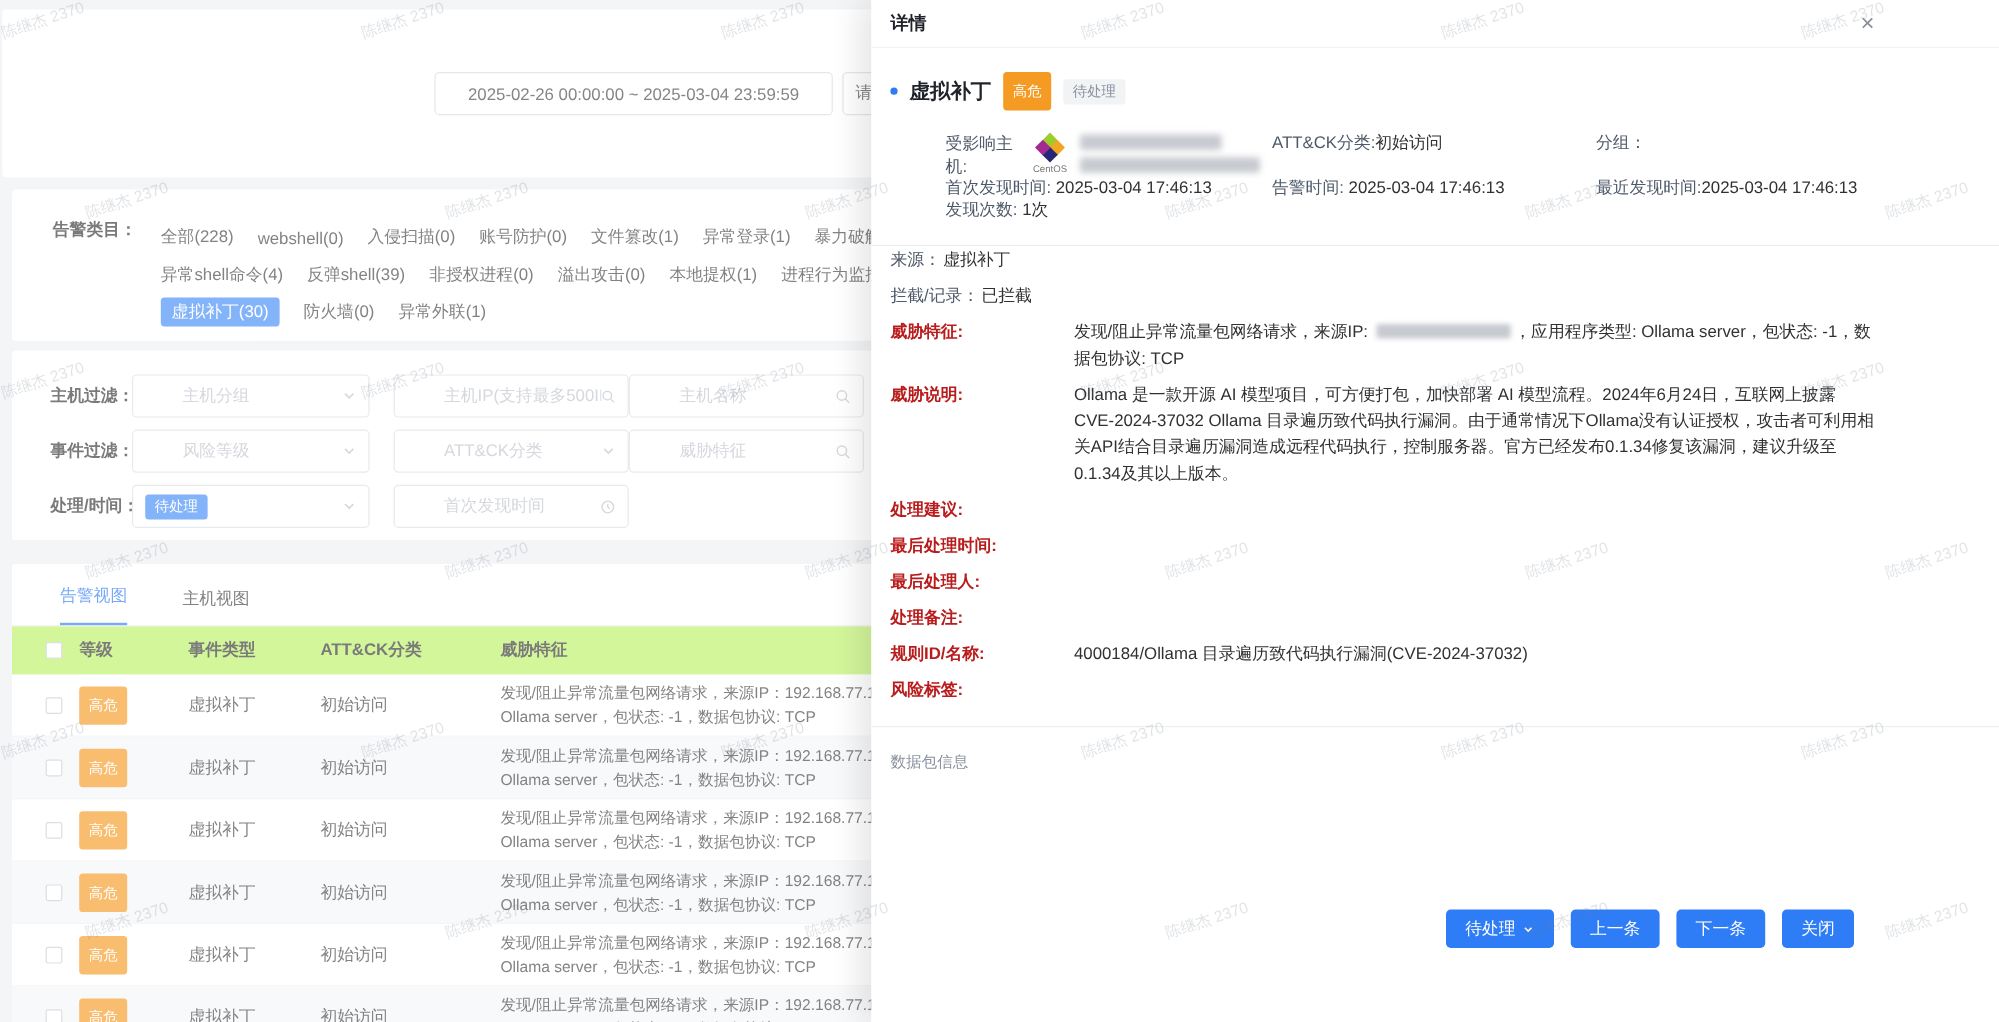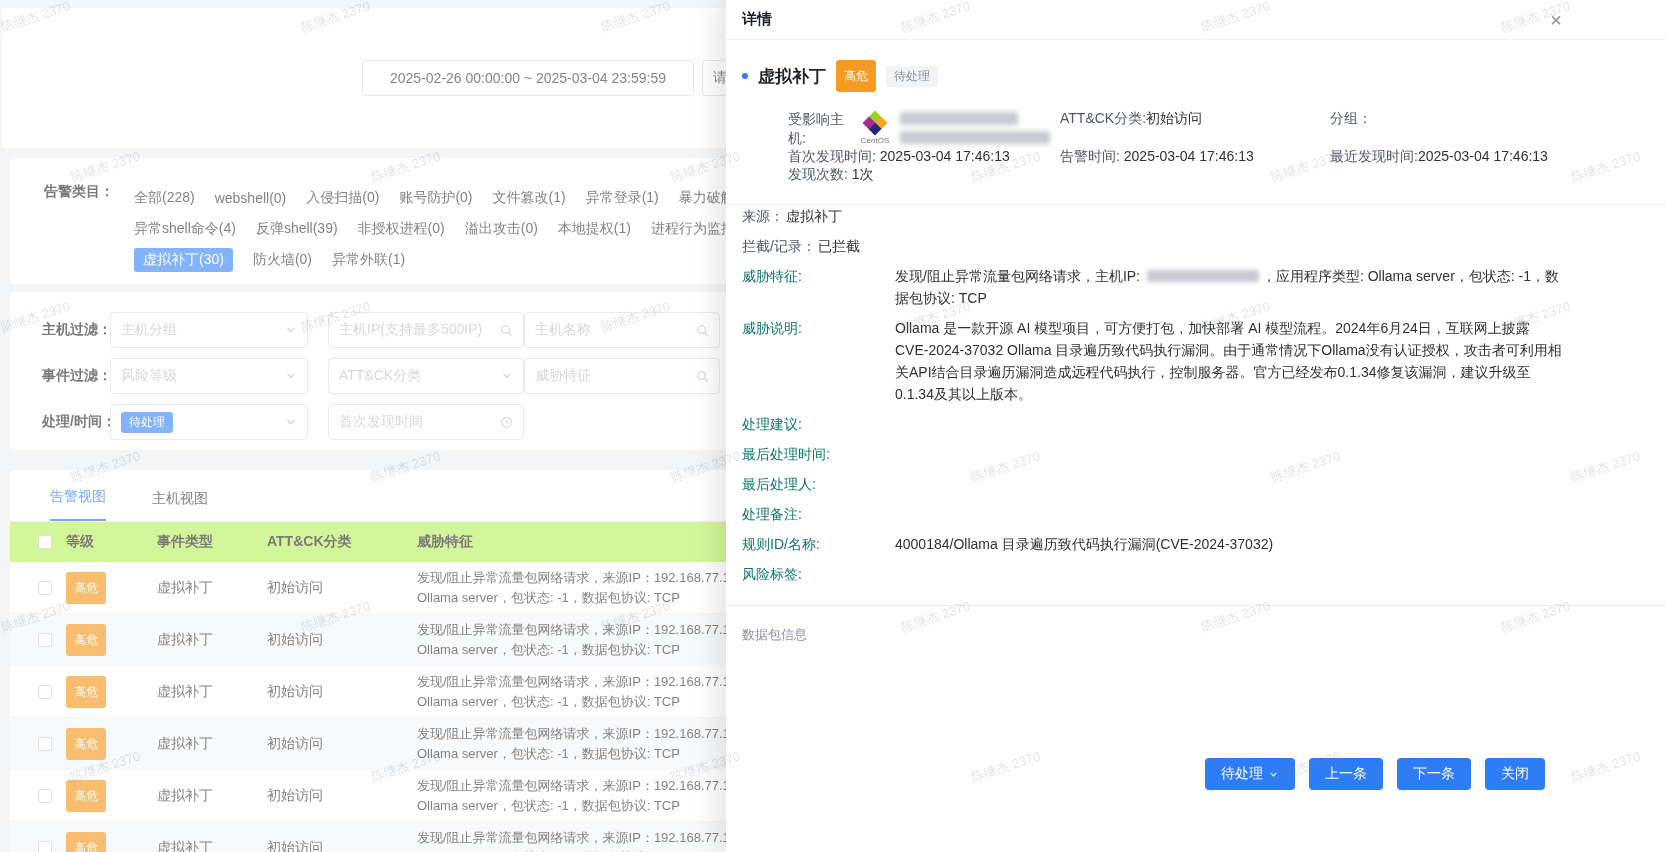--- a/index.html
+++ b/index.html
@@ -26,21 +26,21 @@
   .cat-row { display:flex; gap:20px; align-items:center; height:31px; }
   .cat-item { color:#404040; cursor:pointer; white-space:nowrap; }
   .cat-item.selected { background:#418af5; color:#fff; padding:3px 9px; border-radius:3px; }
 
   .filter-card { left:10px; top:292px; width:1390px; height:158px; }
   .frow { position:absolute; left:0; right:0; height:36px; }
   .flabel { position:absolute; left:32px; top:9px; font-weight:bold; color:#333; white-space:nowrap; }
   .fbox { position:absolute; height:36px; border:1px solid #dcdfe6; border-radius:4px; background:#fff;
     display:flex; align-items:center; justify-content:space-between; padding:0 10px; cursor:pointer; }
   .fb1 { left:100px; width:198px; } .fb2 { left:318px; width:196px; } .fb3 { left:514px; width:196px; }
-  .ph { color:#bfc3cc; white-space:nowrap; overflow:hidden; }
+  .ph { color:#bfc3cc; white-space:nowrap; overflow:hidden;margin-left:31px; }
   .chip { background:#418af5; color:#fff; font-size:12px; padding:2px 8px; border-radius:3px; }
 
   .table-card { left:10px; top:470px; width:1390px; height:382px; overflow:hidden; }
   .tabs { height:52px; border-bottom:1px solid #e8e8e8; padding-left:40px;
     display:flex; align-items:flex-end; gap:46px; }
   .tab { padding-bottom:13px; color:#404040; cursor:pointer;margin-top:37px; }
   .tab.active { color:#2e7cf6; border-bottom:2px solid #2e7cf6; }
   .thead { height:40px; background:#bef264; display:flex; align-items:center;
     padding-left:28px; font-weight:bold; color:#333; }
   .cb { width:14px; height:14px; border:1px solid #c9cdd4; border-radius:2px; background:#fff;
@@ -81,21 +81,21 @@
   .centos-wrap { display:flex; flex-direction:column; align-items:center; width:34px; flex:none; }
   .os-text { font-size:8px; color:#777; }
   .blur-stack { display:flex; flex-direction:column; gap:6px; padding-top:2px; }
   .blur-line { height:13px; background:#c7cad0; border-radius:2px; filter:blur(2.5px); }
   .bl1 { width:118px; } .bl2 { width:150px; }
 
   hr.divider { border:none; border-top:1px solid #ebedf0; margin:20px -104px 0 -16px; }
   .section-title { color:#8a919f; font-size:13px; margin:20px 0 16px; }
 
   .f-row { display:flex; margin-bottom:8px; line-height:22px; color:#303133; }
-  .f-label { width:153px; flex:none; color:#0f766e; }
+  .f-label { width:153px; flex:none; color:#b91c1c;font-weight:bold; }
   .f-label-inline { color:#4e5969; }
   .f-value { flex:1; min-width:0; }
   .f-row.inline .f-value { margin-left:2px; }
   .blur-inline { display:inline-block; width:112px; height:12px; background:#c7cad0;
     border-radius:2px; filter:blur(2px); vertical-align:-1px; margin:0 3px; }
 
   .drawer-footer { position:absolute; right:121px; bottom:62px; display:flex; gap:14px; z-index:11; }
   .btn { background:#2e7cf6; color:#fff; border:none; border-radius:4px; padding:7px 16px;
     font-size:14px; display:flex; align-items:center; gap:5px; cursor:pointer;
     font-family:inherit; white-space:nowrap; }
@@ -330,21 +330,21 @@
     <div class="f-row inline">
       <span class="f-label-inline">来源：</span>
         <span class="f-value">虚拟补丁</span>
     </div>
     <div class="f-row inline">
       <span class="f-label-inline">拦截/记录：</span>
         <span class="f-value">已拦截</span>
     </div>
     <div class="f-row">
       <span class="f-label">威胁特征:</span>
-      <span class="f-value"><span>发现/阻止异常流量包网络请求，主机IP: </span><span class="blur-inline"></span><span>，应用程序类型: Ollama server，包状态: -1，数据包协议: TCP</span></span>
+      <span class="f-value"><span>发现/阻止异常流量包网络请求，来源IP: </span><span class="blur-inline"></span><span>，应用程序类型: Ollama server，包状态: -1，数据包协议: TCP</span></span>
     </div>
     <div class="f-row">
       <span class="f-label">威胁说明:</span>
       <span class="f-value">Ollama 是一款开源 AI 模型项目，可方便打包，加快部署 AI 模型流程。2024年6月24日，互联网上披露 CVE-2024-37032 Ollama 目录遍历致代码执行漏洞。由于通常情况下Ollama没有认证授权，攻击者可利用相关API结合目录遍历漏洞造成远程代码执行，控制服务器。官方已经发布0.1.34修复该漏洞，建议升级至0.1.34及其以上版本。</span>
     </div>
     <div class="f-row">
       <span class="f-label">处理建议:</span>
         <span class="f-value"></span>
     </div>
     <div class="f-row">

